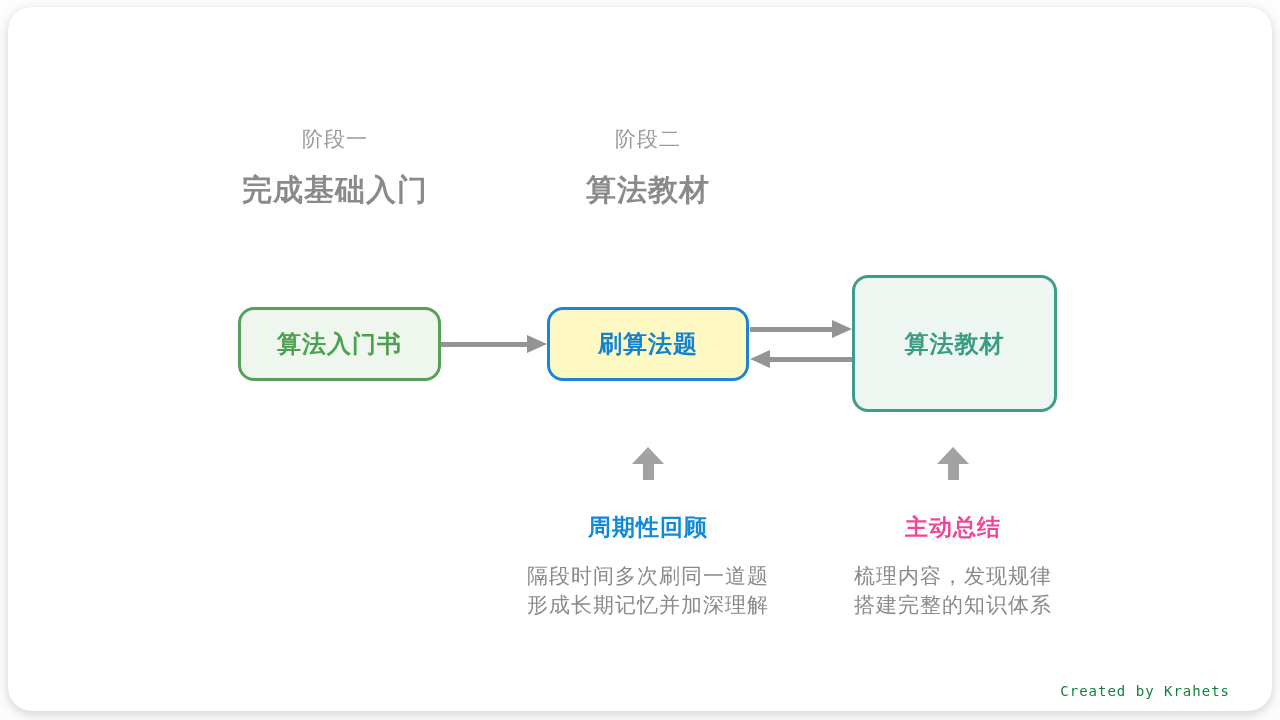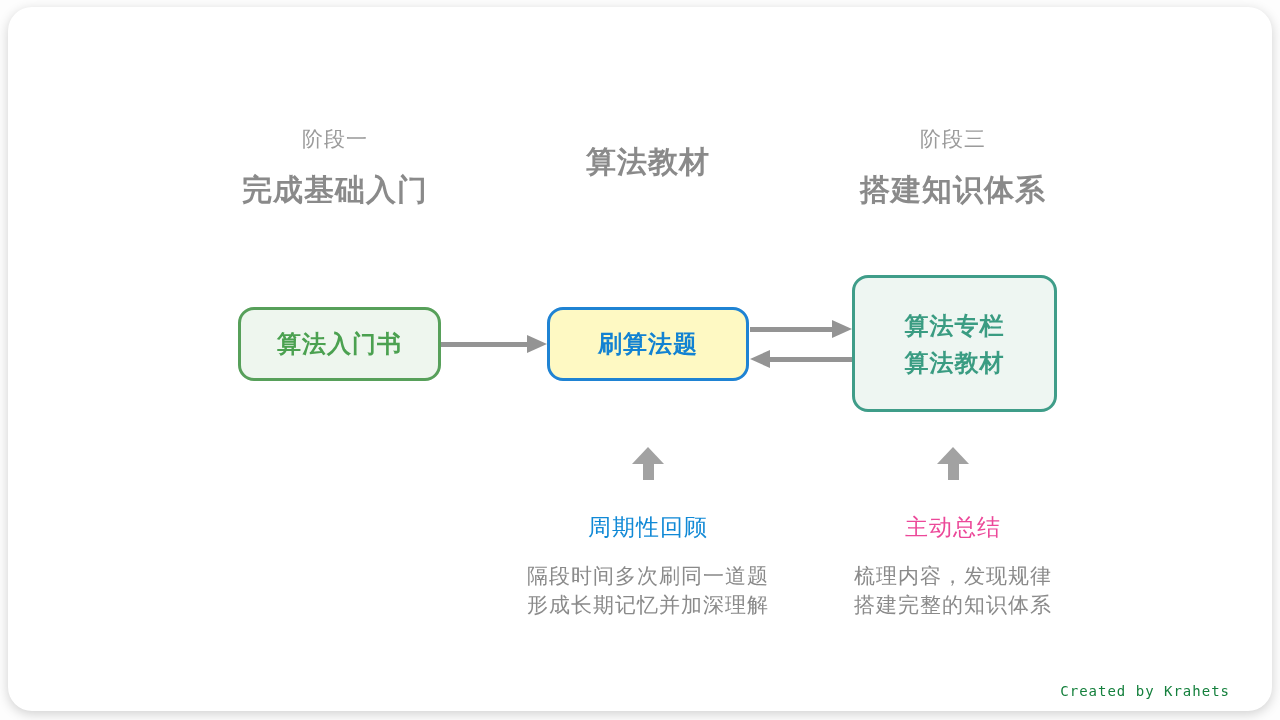--- a/index.html
+++ b/index.html
@@ -126,21 +126,21 @@
   .annotation {
     position: absolute;
     top: 505px;
     width: 300px;
     text-align: center;
   }
   .annotation-mid { left: 490px; }
   .annotation-right { left: 795px; }
   .annotation-title {
     font-size: 23px;
-    font-weight: normal;
+    font-weight: bold;
     letter-spacing: 1px;
   }
   .annotation-title.blue { color: #1089d6; }
   .annotation-title.teal { color: #ec4899; }
   .annotation-desc {
     margin-top: 18px;
     font-size: 21px;
     color: #8a8a8a;
     line-height: 29px;
     letter-spacing: 1px;
@@ -161,35 +161,31 @@
 <body>
 
 <div class="canvas">
   <div class="card">
 
     <div class="stage stage-1">
       <div class="stage-label">阶段一</div>
       <div class="stage-subtitle">完成基础入门</div>
     </div>
     <div class="stage stage-2">
+      <div class="stage-label">阶段二</div>
       <div class="stage-subtitle">算法教材</div>
-    </div>
-    <div class="stage stage-3">
-      <div class="stage-label">阶段三</div>
-      <div class="stage-subtitle">搭建知识体系</div>
     </div>
 
     <div class="flow-box box-1">
       <span>算法入门书</span>
     </div>
     <div class="flow-box box-2">
       <span>刷算法题</span>
     </div>
     <div class="flow-box box-3">
-      <span class="box-line">算法专栏</span>
       <span class="box-line">算法教材</span>
     </div>
 
     <div class="h-arrow arrow-1">
       <div class="shaft"></div>
       <div class="head-right"></div>
     </div>
     <div class="h-arrow arrow-2">
       <div class="shaft"></div>
       <div class="head-right"></div>

